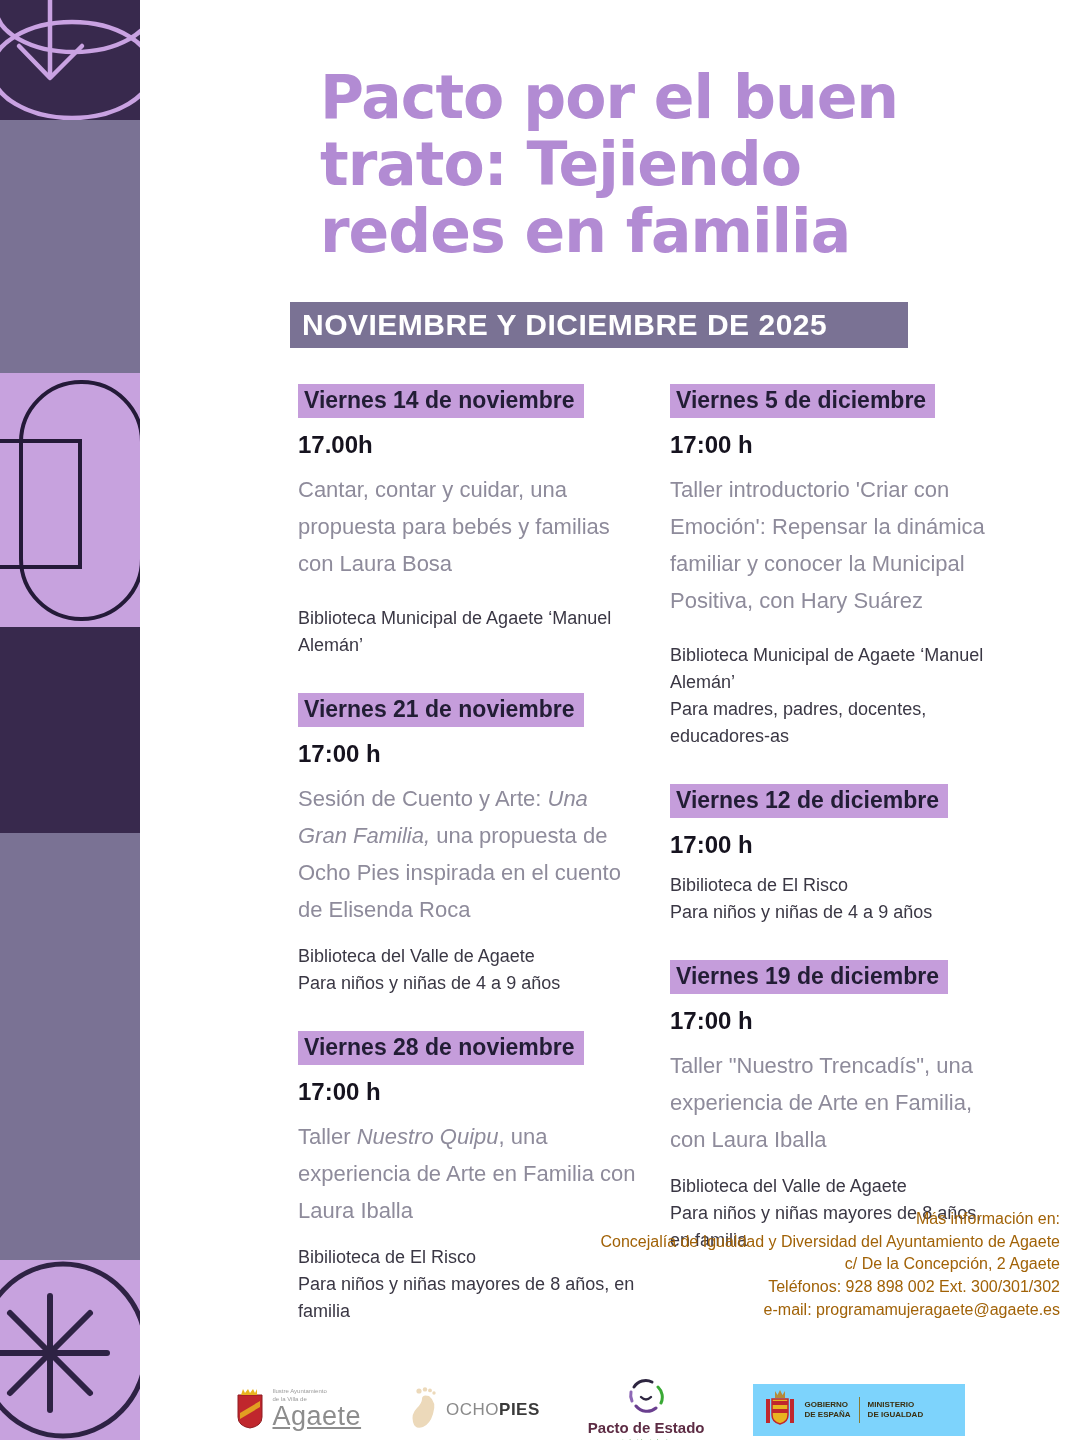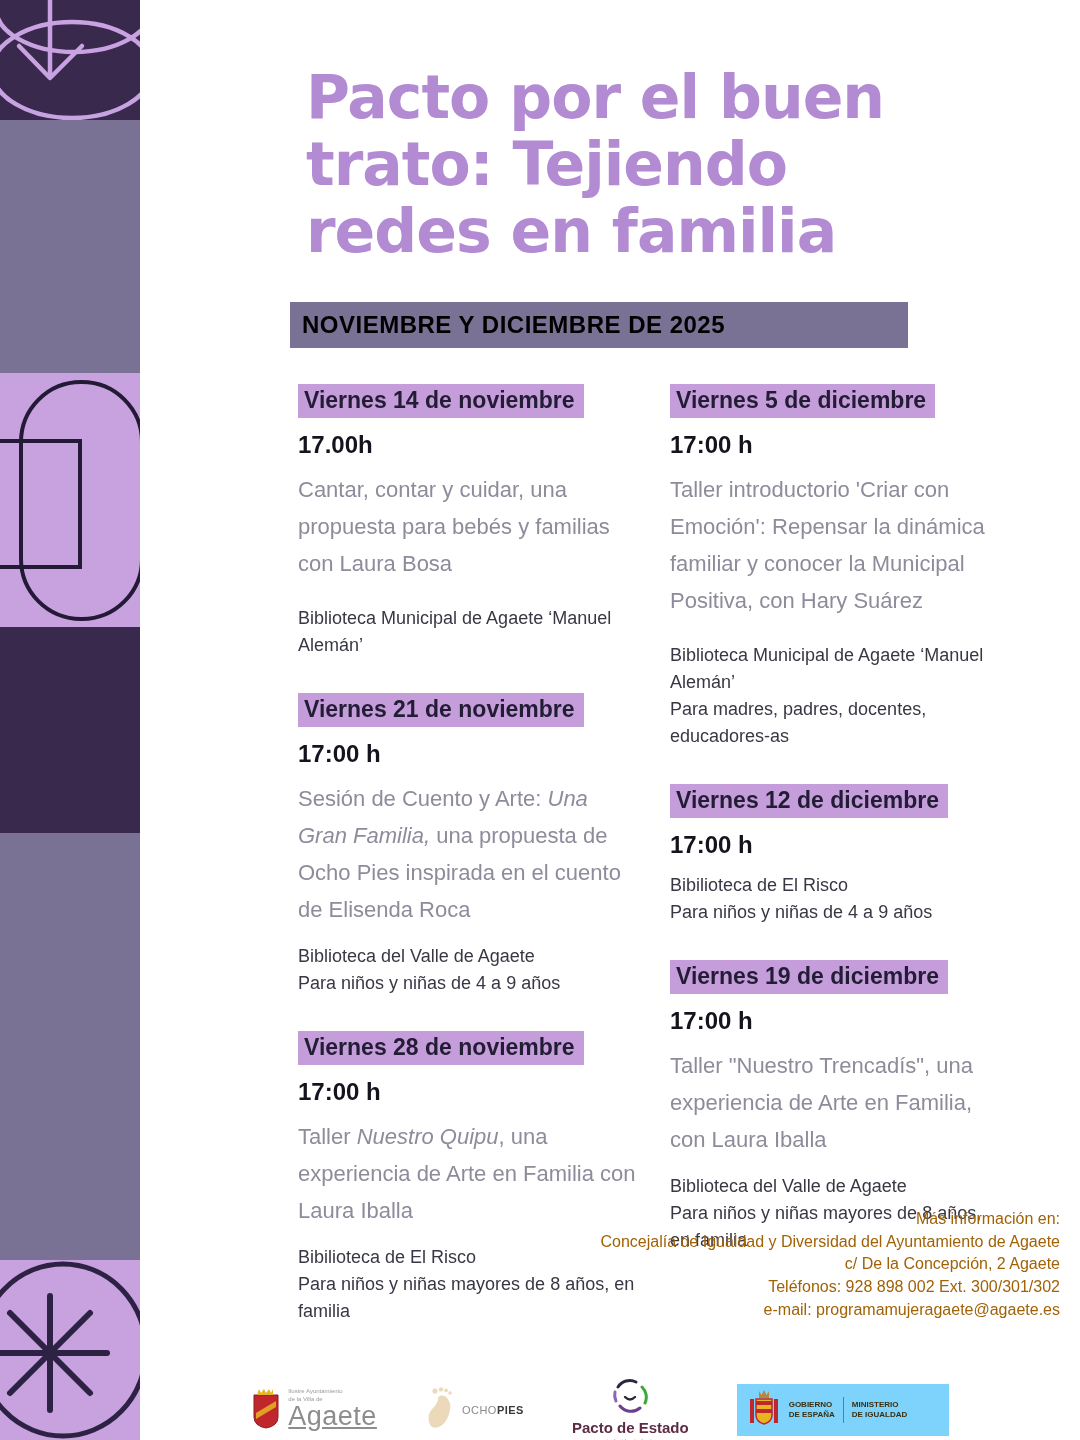--- a/index.html
+++ b/index.html
@@ -20,29 +20,29 @@
   .sb1 { top: 0;    height: 120px; }
   .sb2 { top: 120px; height: 253px; }
   .sb3 { top: 373px; height: 254px; }
   .sb4 { top: 627px; height: 206px; }
   .sb5 { top: 833px; height: 427px; }
   .sb6 { top: 1260px; height: 180px; }
   .sb-block svg { display: block; }
 
   
   .title {
-    position: absolute; left: 306px; top: 64px; width: 700px;
+    position: absolute; left: 320px; top: 64px; width: 700px;
     font-family: "DejaVu Sans", sans-serif;
     font-size: 60px; font-weight: 800; line-height: 1.12;
     letter-spacing: -1px; color: #b28bd3; white-space: pre-line;
   }
   .banner {
     position: absolute; left: 290px; top: 302px; width: 618px; height: 46px;
-    background: #7a7294; color: #000000;
-    font-size: 24px; font-weight: 700; letter-spacing: 0.5px;
+    background: #7a7294; color: #ffffff;
+    font-size: 30px; font-weight: 700; letter-spacing: 0.5px;
     line-height: 46px; padding-left: 12px;
   }
 
   .columns { position: absolute; left: 298px; top: 384px; display: flex; gap: 34px; }
   .col { display: flex; flex-direction: column; }
   .col-left  { width: 338px; }
   .col-right { width: 332px; }
 
   .event { margin-bottom: 34px; }
   .event-date {
@@ -65,21 +65,21 @@
   .footer .f-line { white-space: nowrap; }
 
   
   .logos {
     position: absolute; left: 150px; top: 1382px; width: 900px; height: 56px;
     display: flex; align-items: center; justify-content: center; gap: 48px;
   }
   .logo { display: flex; align-items: center; gap: 7px; }
   .agaete-text-small { font-size: 6px; color: #9a9a9a; line-height: 1.2; width: 62px; }
   .agaete-text-big { font-size: 27px; color: #8d8d8d; letter-spacing: 0.5px; margin-top: -2px; text-decoration: underline; }
-  .ochopies-text { font-size: 11px; letter-spacing: 0.5px; }
+  .ochopies-text { font-size: 17px; letter-spacing: 0.5px; }
   .ochopies-text .ocho { color: #8a8a8a; font-weight: 400; }
   .ochopies-text .pies { color: #3a3a3a; font-weight: 700; }
   .pacto { display: flex; flex-direction: column; align-items: center; gap: 2px; }
   .pacto-label { font-size: 15px; font-weight: 700; color: #5d2c44; }
   .pacto-sub { font-size: 5px; color: #3aa935; }
   .gobierno-box {
     background: #7dd3fc; height: 52px; width: 212px;
     display: flex; align-items: center; gap: 8px; padding: 3px 10px;
   }
   .gob-text { font-size: 8px; font-weight: 700; color: #3a2f10; line-height: 1.25; }

